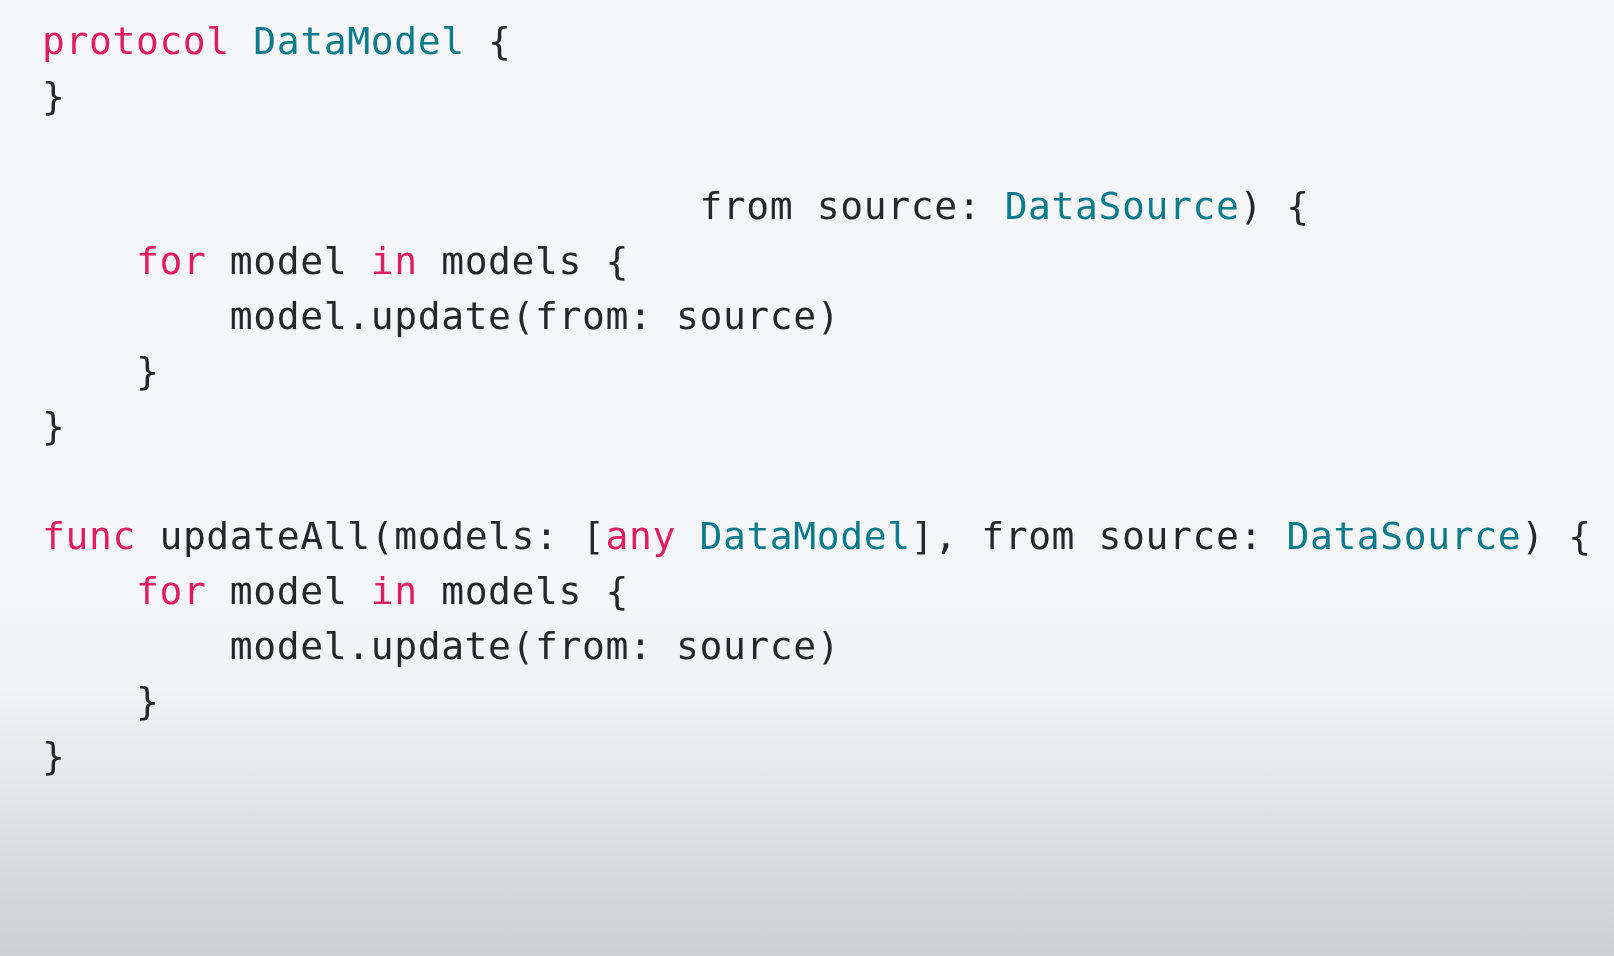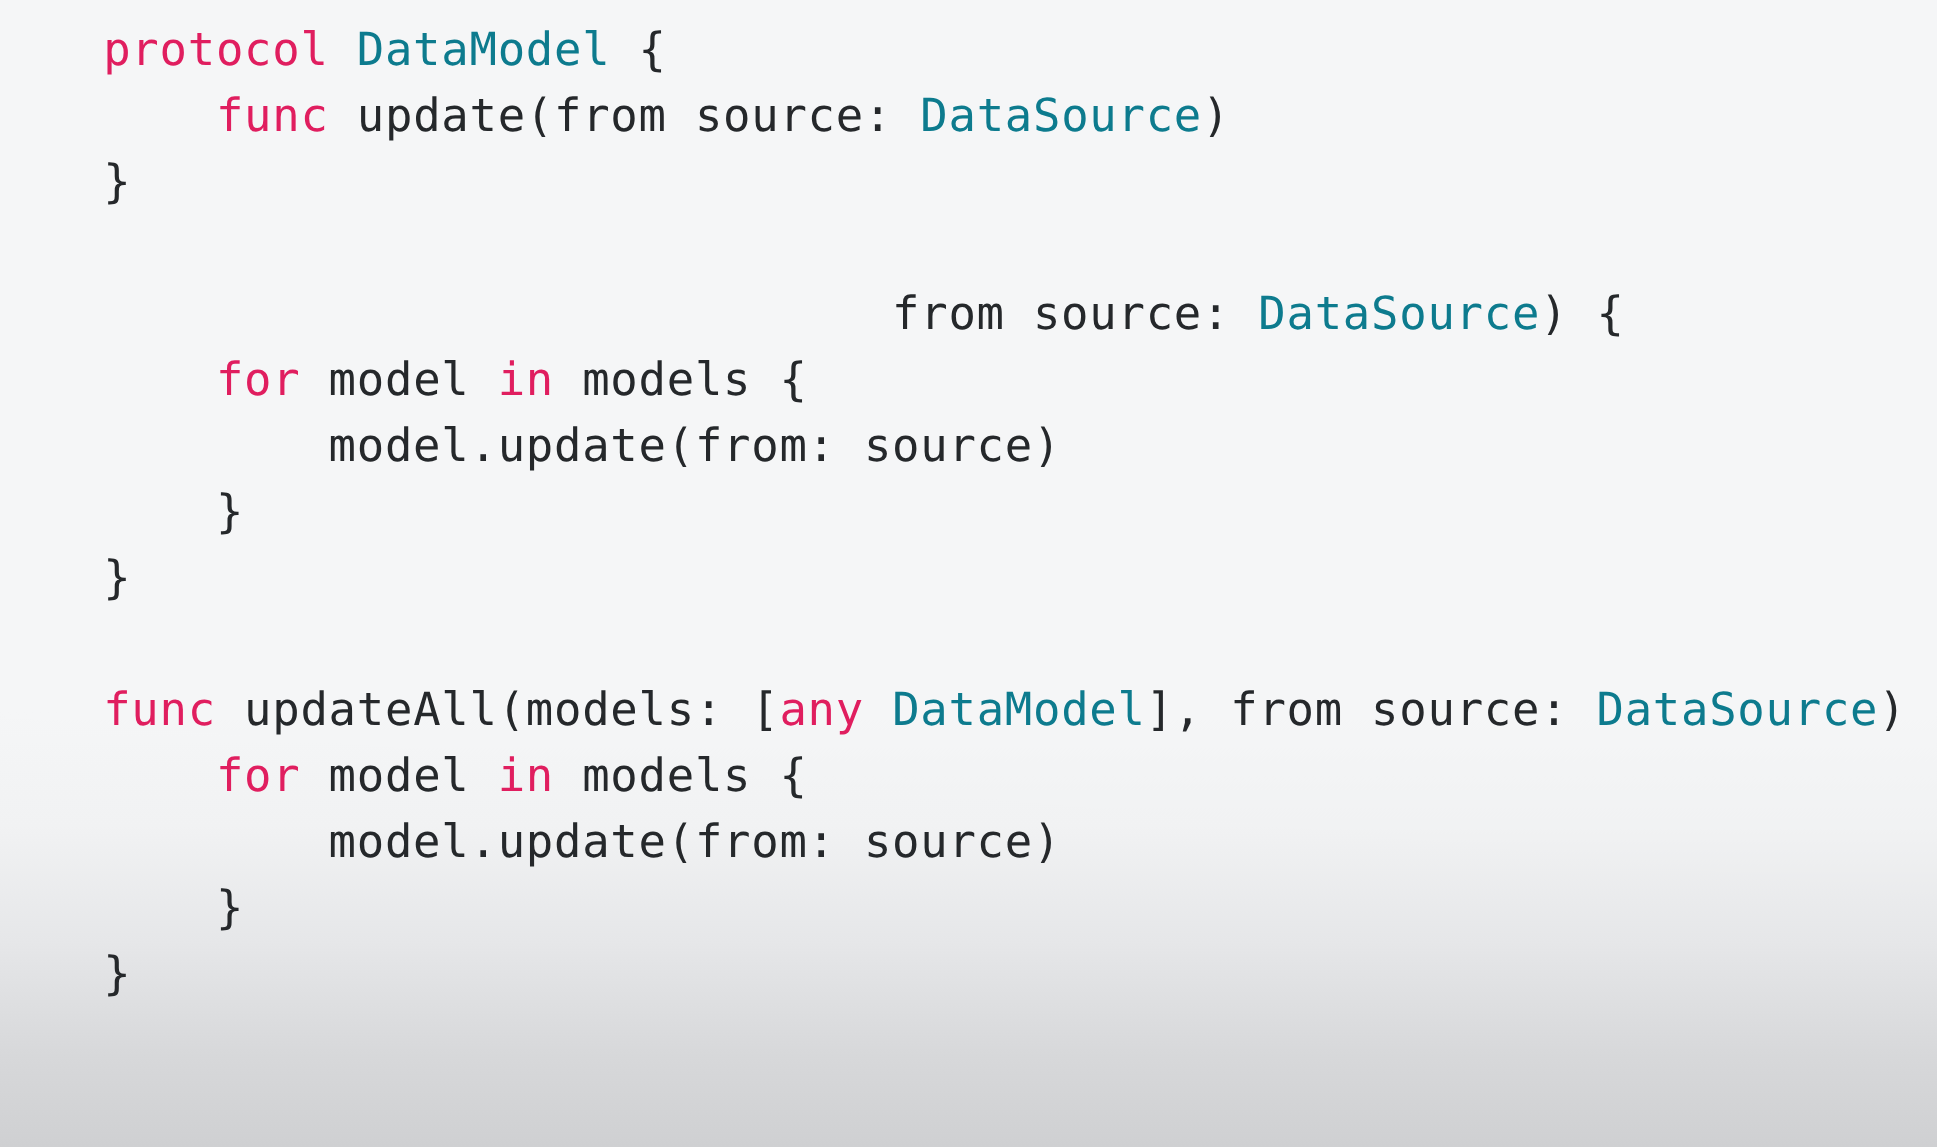--- a/index.html
+++ b/index.html
@@ -34,37 +34,35 @@
   .code-line {
     height: 55px;
     line-height: 55px;
     font-size: 38px;
     letter-spacing: 0.6px;
     white-space: pre;
     color: #25282b;
     padding-left: 42px;
     font-family: "DejaVu Sans Mono", "Liberation Mono", monospace;
     font-weight: 500;
-    margin-left: 44px;
   }
 
   .code-line.blank {
     height: 55px;
   }
 
   .tok-keyword { color: #e01e5f; }
   .tok-type    { color: #0d7b8e; }
   .tok-plain   { color: #25282b; }
 </style>
 </head>
 <body>
 
 <div id="code-block">
     <div class="code-line"><span class="tok-keyword">protocol</span><span class="tok-plain"> </span><span class="tok-type">DataModel</span><span class="tok-plain"> {</span></div>
-    <div class="code-line"><span class="tok-plain">    </span><span class="tok-keyword">func</span><span class="tok-plain"> </span><span class="tok-identifier">update</span><span class="tok-plain">(</span><span class="tok-identifier">from</span><span class="tok-plain"> source: </span><span class="tok-type">DataSource</span><span class="tok-plain">)</span></div>
     <div class="code-line"><span class="tok-plain">}</span></div>
     <div class="code-line blank"></div>
     <div class="code-line"><span class="tok-plain">                            </span><span class="tok-identifier">from</span><span class="tok-plain"> source: </span><span class="tok-type">DataSource</span><span class="tok-plain">) {</span></div>
     <div class="code-line"><span class="tok-plain">    </span><span class="tok-keyword">for</span><span class="tok-plain"> model </span><span class="tok-keyword">in</span><span class="tok-plain"> models {</span></div>
     <div class="code-line"><span class="tok-plain">        model.</span><span class="tok-identifier">update</span><span class="tok-plain">(</span><span class="tok-identifier">from</span><span class="tok-plain">: source)</span></div>
     <div class="code-line"><span class="tok-plain">    }</span></div>
     <div class="code-line"><span class="tok-plain">}</span></div>
     <div class="code-line blank"></div>
     <div class="code-line"><span class="tok-keyword">func</span><span class="tok-plain"> </span><span class="tok-identifier">updateAll</span><span class="tok-plain">(</span><span class="tok-identifier">models</span><span class="tok-plain">: [</span><span class="tok-keyword">any</span><span class="tok-plain"> </span><span class="tok-type">DataModel</span><span class="tok-plain">], </span><span class="tok-identifier">from</span><span class="tok-plain"> source: </span><span class="tok-type">DataSource</span><span class="tok-plain">) {</span></div>
     <div class="code-line"><span class="tok-plain">    </span><span class="tok-keyword">for</span><span class="tok-plain"> model </span><span class="tok-keyword">in</span><span class="tok-plain"> models {</span></div>

